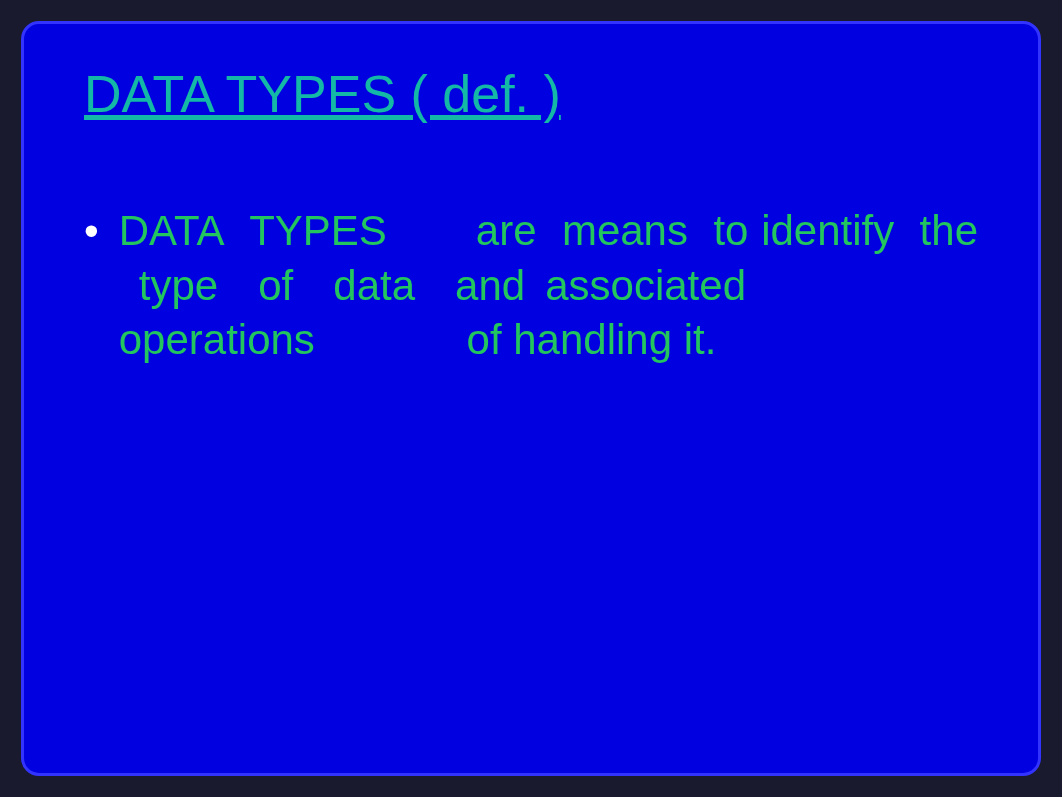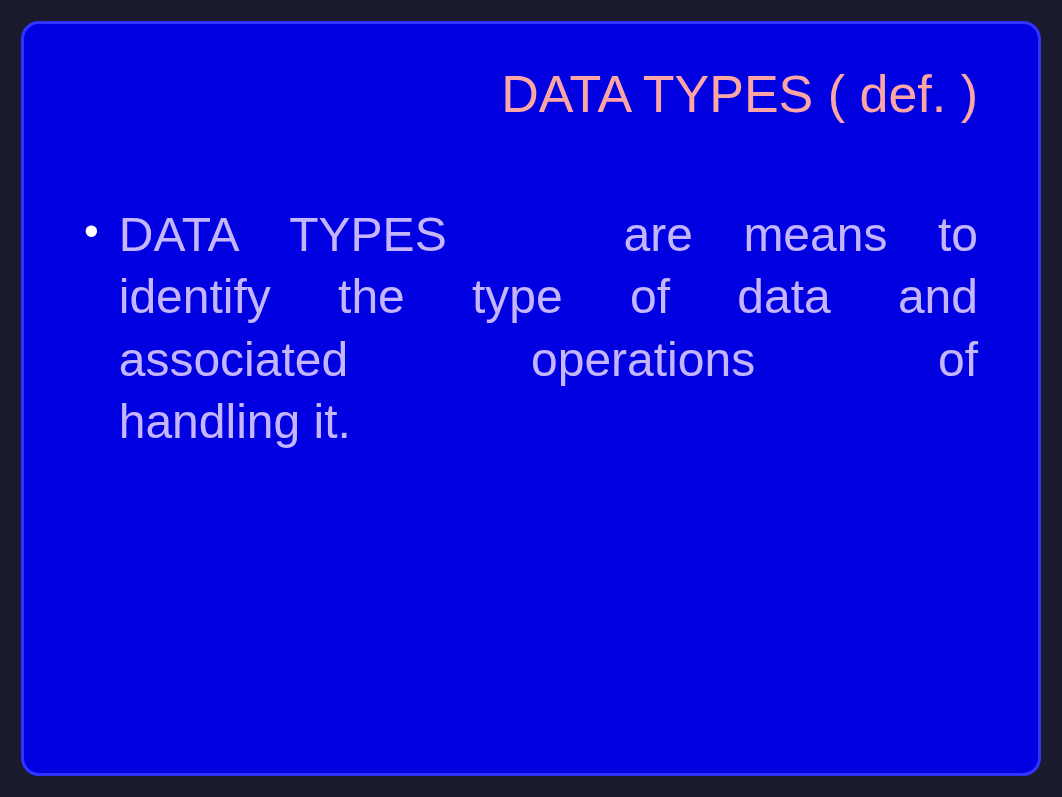--- a/index.html
+++ b/index.html
@@ -24,26 +24,27 @@
       background: #0000e0;
       border-radius: 18px;
       border: 3px solid #3333ff;
       padding: 40px 60px;
       display: flex;
       flex-direction: column;
       position: relative;
     }
 
     .slide-title {
-      color: #fca5a5;
+      color: #14b8a6;
       font-size: 52px;
       font-weight: normal;
-      text-align: right;
+      text-align: left;
       margin-bottom: 60px;
       font-family: Arial, sans-serif;
+      text-decoration: underline;
     }
 
     .slide-content {
       flex: 1;
       display: flex;
       flex-direction: column;
       justify-content: flex-start;
       padding-top: 20px;
     }
 
@@ -55,22 +56,22 @@
 
     .bullet-dot {
       color: #ffffff;
       font-size: 42px;
       line-height: 1.2;
       flex-shrink: 0;
       margin-top: 2px;
     }
 
     .bullet-text {
-      color: #c4b5fd;
-      font-size: 48px;
+      color: #22c55e;
+      font-size: 42px;
       line-height: 1.3;
       font-family: Arial, sans-serif;
       text-align: justify;
     }
   </style>
 </head>
 <body>
 
 <div class="slide">
   <h1 class="slide-title">DATA TYPES ( def. )</h1>

